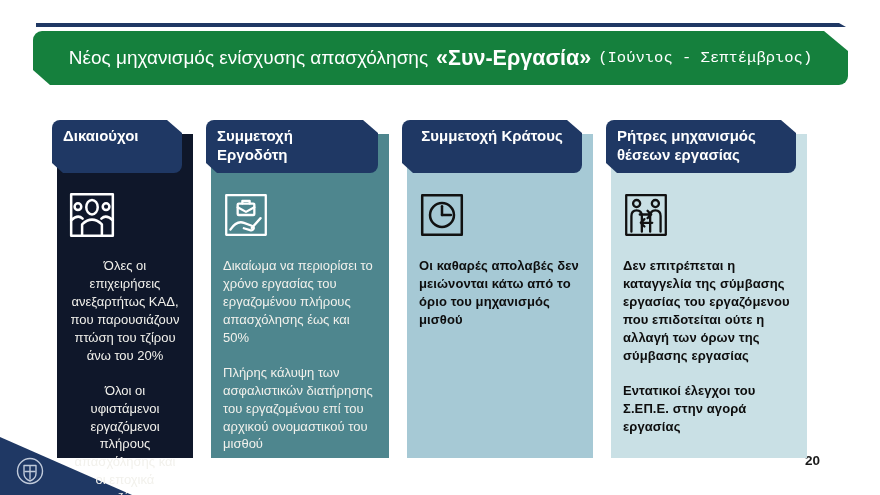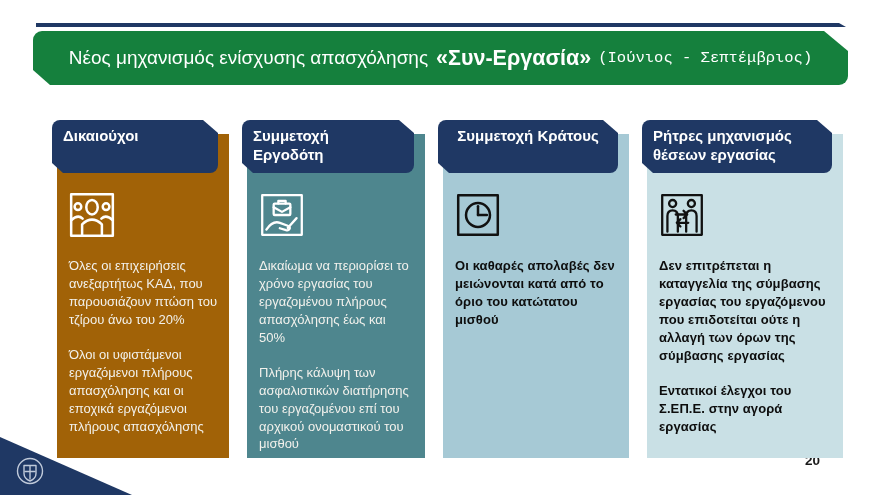--- a/index.html
+++ b/index.html
@@ -19,21 +19,21 @@
     clip-path:polygon(0 0,calc(100% - 24px) 0,100% 20px,100% 100%,17px 100%,0 calc(100% - 15px));
     white-space:nowrap;
   }
   .banner .t-reg{font-size:19px;font-weight:400;margin-right:8px;}
   .banner .t-bold{font-size:21.5px;font-weight:700;margin-right:7px;}
   .banner .t-suffix{font-size:15.5px;font-weight:400;font-family:Liberation Mono, monospace;}
   .columns{
     position:absolute;left:57px;top:120px;display:flex;gap:18px;
   }
   .column{position:relative;height:338px;}
-  .col-1{width:172px;} .col-2{width:178px;} .col-3{width:186px;} .col-4{width:196px;}
+  .col-1{width:136px;} .col-2{width:178px;} .col-3{width:186px;} .col-4{width:196px;}
   .col-header{
     position:absolute;top:0;left:-5px;width:calc(100% - 6px);height:53px;
     box-sizing:border-box;padding:7px 11px 0;
     color:#ffffff;font-size:15px;font-weight:700;line-height:1.25;
     border-radius:8px 0 8px 0;
     clip-path:polygon(0 0,calc(100% - 15px) 0,100% 13px,100% 100%,11px 100%,0 calc(100% - 10px));
     z-index:2;
   }
   .col-body{
     position:absolute;top:14px;left:0;right:0;bottom:0;
@@ -62,21 +62,21 @@
 <div class="banner" style="background: #15803d;">
   <span class="t-reg">Νέος μηχανισμός ενίσχυσης απασχόλησης</span>
   <span class="t-bold">«Συν-Εργασία»</span>
   <span class="t-suffix">(Ιούνιος - Σεπτέμβριος)</span>
 </div>
 
 <div class="columns">
 
   <div class="column col-1">
     <div class="col-header" style="background: rgb(31, 56, 100);">Δικαιούχοι</div>
-    <div class="col-body" style="background: #a16207; color: rgb(242, 241, 236);">
+    <div class="col-body" style="background: #0f172a; color: rgb(242, 241, 236); text-align: center;">
       <div class="col-icon" style="color: rgb(255, 255, 255);">
         <svg viewBox="0 0 48 48" fill="none" stroke="currentColor" stroke-width="2.4" stroke-linecap="round" stroke-linejoin="round">
           <rect x="4" y="4" width="40" height="40"></rect>
           <ellipse cx="24" cy="16.5" rx="5.5" ry="7"></ellipse>
           <circle cx="10.5" cy="16" r="3.2"></circle>
           <circle cx="37.5" cy="16" r="3.2"></circle>
           <path d="M14.5 44 V33 q9.5 -9 19 0 V44"></path>
           <path d="M4 29 q6.5 -6 11 -1.5"></path>
           <path d="M44 29 q-6.5 -6 -11 -1.5"></path>
         </svg>
@@ -113,21 +113,21 @@
     <div class="col-body" style="background: rgb(166, 201, 213); color: rgb(13, 13, 13);">
       <div class="col-icon" style="color: rgb(17, 17, 17);">
         <svg viewBox="0 0 48 48" fill="none" stroke="currentColor" stroke-width="2.4" stroke-linecap="round" stroke-linejoin="round">
           <rect x="5" y="5" width="38" height="38"></rect>
           <circle cx="24" cy="24" r="11.5"></circle>
           <path d="M24 24 V15.5"></path>
           <path d="M24 24 H32.5"></path>
         </svg>
       </div>
       <div class="col-text">
-        <p>Οι καθαρές απολαβές δεν μειώνονται κατά από το όριο του κατώτατου μισθού</p>
+        <p>Οι καθαρές απολαβές δεν μειώνονται κάτω από το όριο του μηχανισμός μισθού</p>
       </div>
     </div>
   </div>
 
   <div class="column col-4 dark-text">
     <div class="col-header" style="background: rgb(31, 56, 100);">Ρήτρες μηχανισμός θέσεων εργασίας</div>
     <div class="col-body" style="background: rgb(201, 224, 229); color: rgb(13, 13, 13);">
       <div class="col-icon" style="color: rgb(17, 17, 17);">
         <svg viewBox="0 0 48 48" fill="none" stroke="currentColor" stroke-width="2.2" stroke-linecap="round" stroke-linejoin="round">
           <rect x="5" y="5" width="38" height="38"></rect>

